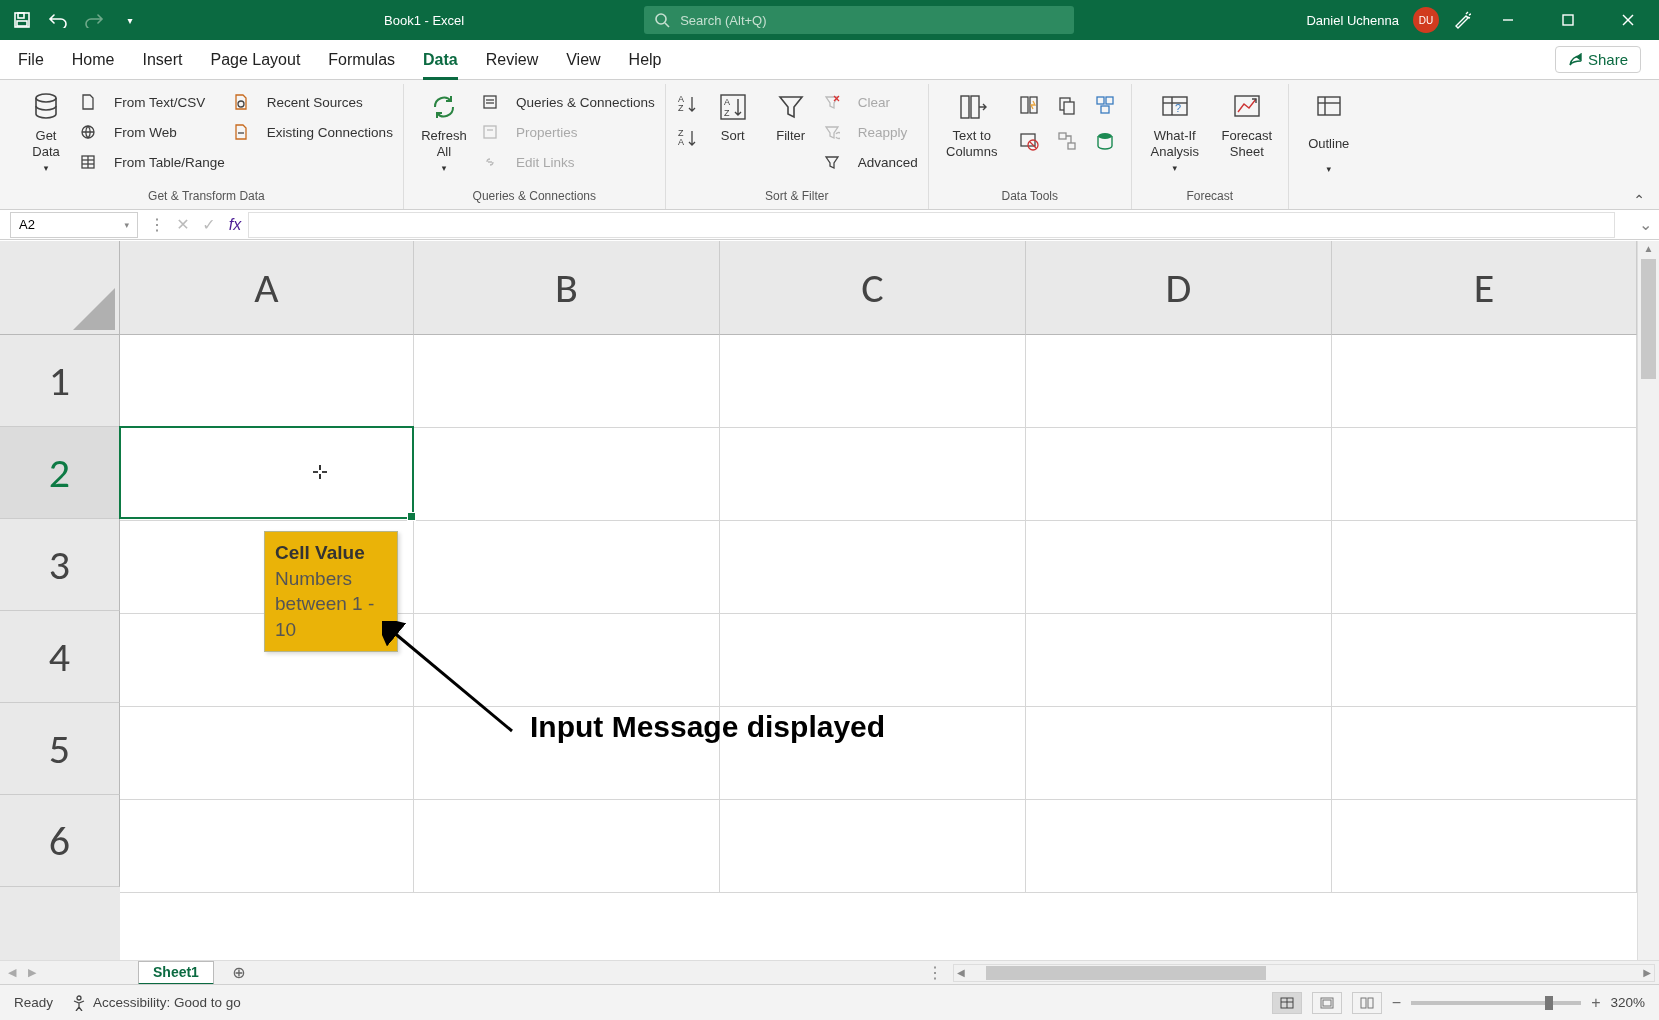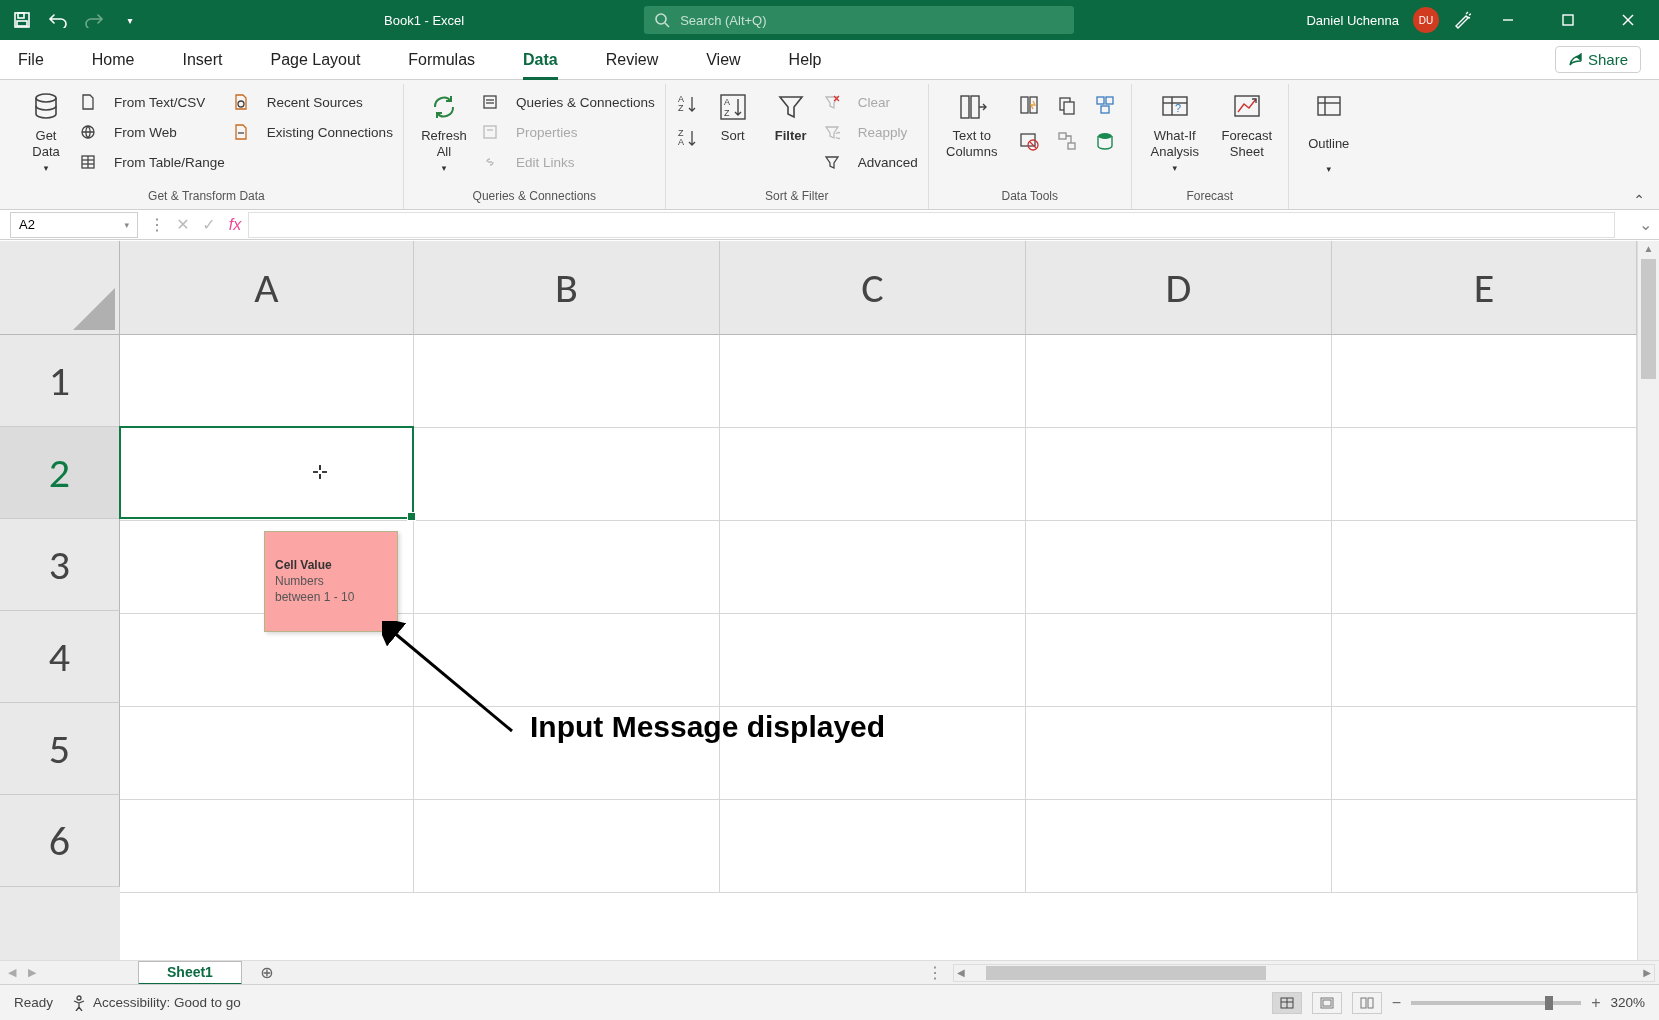--- a/index.html
+++ b/index.html
@@ -5,21 +5,21 @@
 * { margin:0; padding:0; box-sizing:border-box; font-family:"Segoe UI", Arial, sans-serif; }
 body { background:#fff; overflow:hidden; width:1659px; height:1020px; position:relative; }
 .titlebar { height:40px; background:#0b6a41; display:flex; align-items:center; color:#fff; font-size:13px; padding:0 8px; }
 .titlebar .qat { display:flex; align-items:center; gap:8px; }
 .titlebar .qat .qbtn { width:28px; height:28px; display:flex; align-items:center; justify-content:center; color:#fff; }
 .titlebar .title { margin-left:240px; }
 .titlebar .searchwrap { margin-left:180px; width:430px; height:28px; background:#2d8a60; border-radius:3px; display:flex; align-items:center; padding:0 10px; gap:10px; color:#c6e0d1; }
 .titlebar .right { margin-left:auto; display:flex; align-items:center; gap:14px; }
 .titlebar .avatar { width:26px; height:26px; border-radius:50%; background:#d13b1f; display:flex; align-items:center; justify-content:center; font-size:10px; }
 .titlebar .winbtn { width:46px; height:40px; display:flex; align-items:center; justify-content:center; }
-.tabs { height:40px; background:#fff; border-bottom:1px solid #d0d0d0; display:flex; align-items:center; padding:0 18px; gap:48px; font-size:16px; color:#222; }
+.tabs { height:40px; background:#fff; border-bottom:1px solid #d0d0d0; display:flex; align-items:center; padding:0 18px; gap:28px; font-size:16px; color:#222; }
 .tabs .tab { height:40px; display:flex; align-items:center; position:relative; cursor:pointer; }
 .tabs .tab.active { color:#0b6a41; font-weight:600; }
 .tabs .tab.active::after { content:""; position:absolute; bottom:0; left:0; right:0; height:3px; background:#0b6a41; }
 .tabs .share { margin-left:auto; color:#0b6a41; font-size:15px; display:flex; align-items:center; gap:6px; border:1px solid #d0d0d0; padding:4px 12px; border-radius:4px; }
 .ribbon { height:130px; background:#f5f5f5; border-bottom:1px solid #d0d0d0; display:flex; padding:4px 10px 0 10px; font-size:13px; color:#333; }
 .group { display:flex; flex-direction:column; align-items:center; border-right:1px solid #ddd; padding:0 10px; }
 .group .body { flex:1; display:flex; align-items:flex-start; gap:8px; padding-top:6px; }
 .group .label { font-size:12px; color:#555; padding:3px 0 6px 0; }
 .bigbtn { display:flex; flex-direction:column; align-items:center; gap:4px; width:70px; text-align:center; line-height:1.2; font-size:13px; }
 .bigbtn .ico { width:34px; height:34px; display:flex; align-items:center; justify-content:center; }
@@ -38,28 +38,28 @@
 .colhead { border-right:1px solid #ccc; border-bottom:1px solid #b8b8b8; display:flex; align-items:center; justify-content:center; font-size:42px; color:#444; font-family:Calibri, Arial, sans-serif; }
 .rowheads { position:absolute; top:94px; left:0; width:120px; bottom:24px; background:#e9e9e9; }
 .rowhead { border-bottom:1px solid #ccc; border-right:1px solid #b8b8b8; display:flex; align-items:center; justify-content:center; font-size:42px; color:#444; font-family:Calibri, Arial, sans-serif; }
 .corner { position:absolute; top:0; left:0; width:120px; height:94px; background:#e9e9e9; border-right:1px solid #b8b8b8; border-bottom:1px solid #b8b8b8; }
 .corner::after { content:""; position:absolute; right:4px; bottom:4px; width:0; height:0; border-left:42px solid transparent; border-bottom:42px solid #b0b0b0; }
 .cells { position:absolute; top:94px; left:120px; right:22px; bottom:24px; }
 .cellrow { display:flex; border-bottom:1px solid #d6d6d6; }
 .cell { border-right:1px solid #d6d6d6; height:92px; }
 .selcell { position:absolute; border:2px solid #0d7a44; background:#fff; }
 .selcell::after { content:""; position:absolute; right:-4px; bottom:-4px; width:7px; height:7px; background:#0d7a44; border:1px solid #fff; }
-.tooltip { position:absolute; background:#fca5a5; border:1px solid #b5b58c; padding:25px 10px; font-size:12px; color:#555; line-height:1.35; box-shadow:2px 2px 4px rgba(0,0,0,.15); }
+.tooltip { position:absolute; background:#eab308; border:1px solid #b5b58c; padding:8px 10px; font-size:19px; color:#555; line-height:1.35; box-shadow:2px 2px 4px rgba(0,0,0,.15); }
 .tooltip .tthead { font-weight:600; color:#333; }
 .annot { position:absolute; font-size:30px; font-weight:700; color:#000; }
 .arrow { position:absolute; }
 .vscroll { position:absolute; top:0; right:0; width:22px; bottom:24px; background:#f1f1f1; border-left:1px solid #ddd; }
 .vscroll .thumb { position:absolute; top:18px; left:3px; right:3px; height:120px; background:#c8c8c8; }
 .hscrollarea { position:absolute; bottom:0; left:0; right:0; height:24px; display:flex; align-items:center; background:#f1f1f1; border-top:1px solid #ddd; }
-.sheet-tab { height:24px; padding:0 28px; border:1px solid #bbb; border-bottom:2px solid #0b6a41; background:#fff; font-size:14px; font-weight:600; color:#0b6a41; display:flex; align-items:center; margin-left:90px; }
+.sheet-tab { height:24px; padding:0 14px; border:1px solid #bbb; border-bottom:2px solid #0b6a41; background:#fff; font-size:14px; font-weight:600; color:#0b6a41; display:flex; align-items:center; margin-left:90px; }
 .tabadd { width:26px; display:flex; align-items:center; justify-content:center; color:#666; margin-left:12px; }
 .hscroll { margin-left:auto; width:702px; height:18px; background:#f1f1f1; border:1px solid #ddd; display:flex; align-items:center; margin-right:4px; }
 .hscroll .thumb { width:280px; height:14px; background:#c8c8c8; margin-left:18px; }
 .status { position:absolute; bottom:0; left:0; right:0; height:36px; background:#f3f3f3; border-top:1px solid #d0d0d0; display:flex; align-items:center; padding:0 14px; font-size:13.5px; color:#444; gap:18px; }
 .status .right { margin-left:auto; display:flex; align-items:center; gap:10px; }
 .viewbtn { width:30px; height:22px; border:1px solid #ccc; display:flex; align-items:center; justify-content:center; font-size:12px; }
 .viewbtn.active { background:#d8d8d8; }
 .zoomslider { width:170px; height:4px; background:#c2c2c2; position:relative; }
 .zoomslider .zthumb { position:absolute; right:28px; top:-5px; width:8px; height:14px; background:#777; }
 svg { display:block; }
@@ -268,21 +268,21 @@
         <div class="ico">
             <svg width="30" height="30" fill="none" stroke="#444" stroke-width="1.4">
               <rect x="3" y="3" width="24" height="24"></rect>
               <text x="6" y="13" font-size="9" fill="#444" stroke="none">A</text>
               <text x="6" y="24" font-size="9" fill="#444" stroke="none">Z</text>
               <path d="M20 7 V23 M17 20 L20 23 L23 20"></path>
             </svg>
           </div>
         <span>Sort</span>
       </div>
-      <div class="bigbtn" style="width:50px;font-weight:bold;">
+      <div class="bigbtn" style="width:50px;">
         <div class="ico">
             <svg width="28" height="28" fill="none" stroke="#444" stroke-width="1.6">
               <path d="M3 4 H25 L17 14 V24 L11 21 V14 Z"></path>
             </svg>
           </div>
         <span>Filter</span>
       </div>
       <div class="stack">
         <div class="smallrow dis">
             <svg width="16" height="16" fill="none" stroke="#bbb" stroke-width="1.3">
@@ -419,21 +419,21 @@
 <div class="collapse">⌃</div>
 
 <div class="formulabar">
   <div class="namebox">
     <span>A2</span>
     <span style="font-size:9px;color:#888;">▾</span>
   </div>
   <div class="fbbtn">⋮</div>
   <div class="fbbtn" style="color:#bbb;">✕</div>
   <div class="fbbtn" style="color:#bbb;">✓</div>
-  <div class="fbbtn" style="font-style:italic;color:#ec4899;">
+  <div class="fbbtn" style="font-style:italic;color:#4c1d95;">
       <span>fx</span>
     </div>
   <div class="fxinput"></div>
   <div class="fbarrow">⌄</div>
 </div>
 
 <div class="gridarea">
   <div class="corner"></div>
   <div class="colheads">
     <div class="colhead" style="width:294px">A</div>

